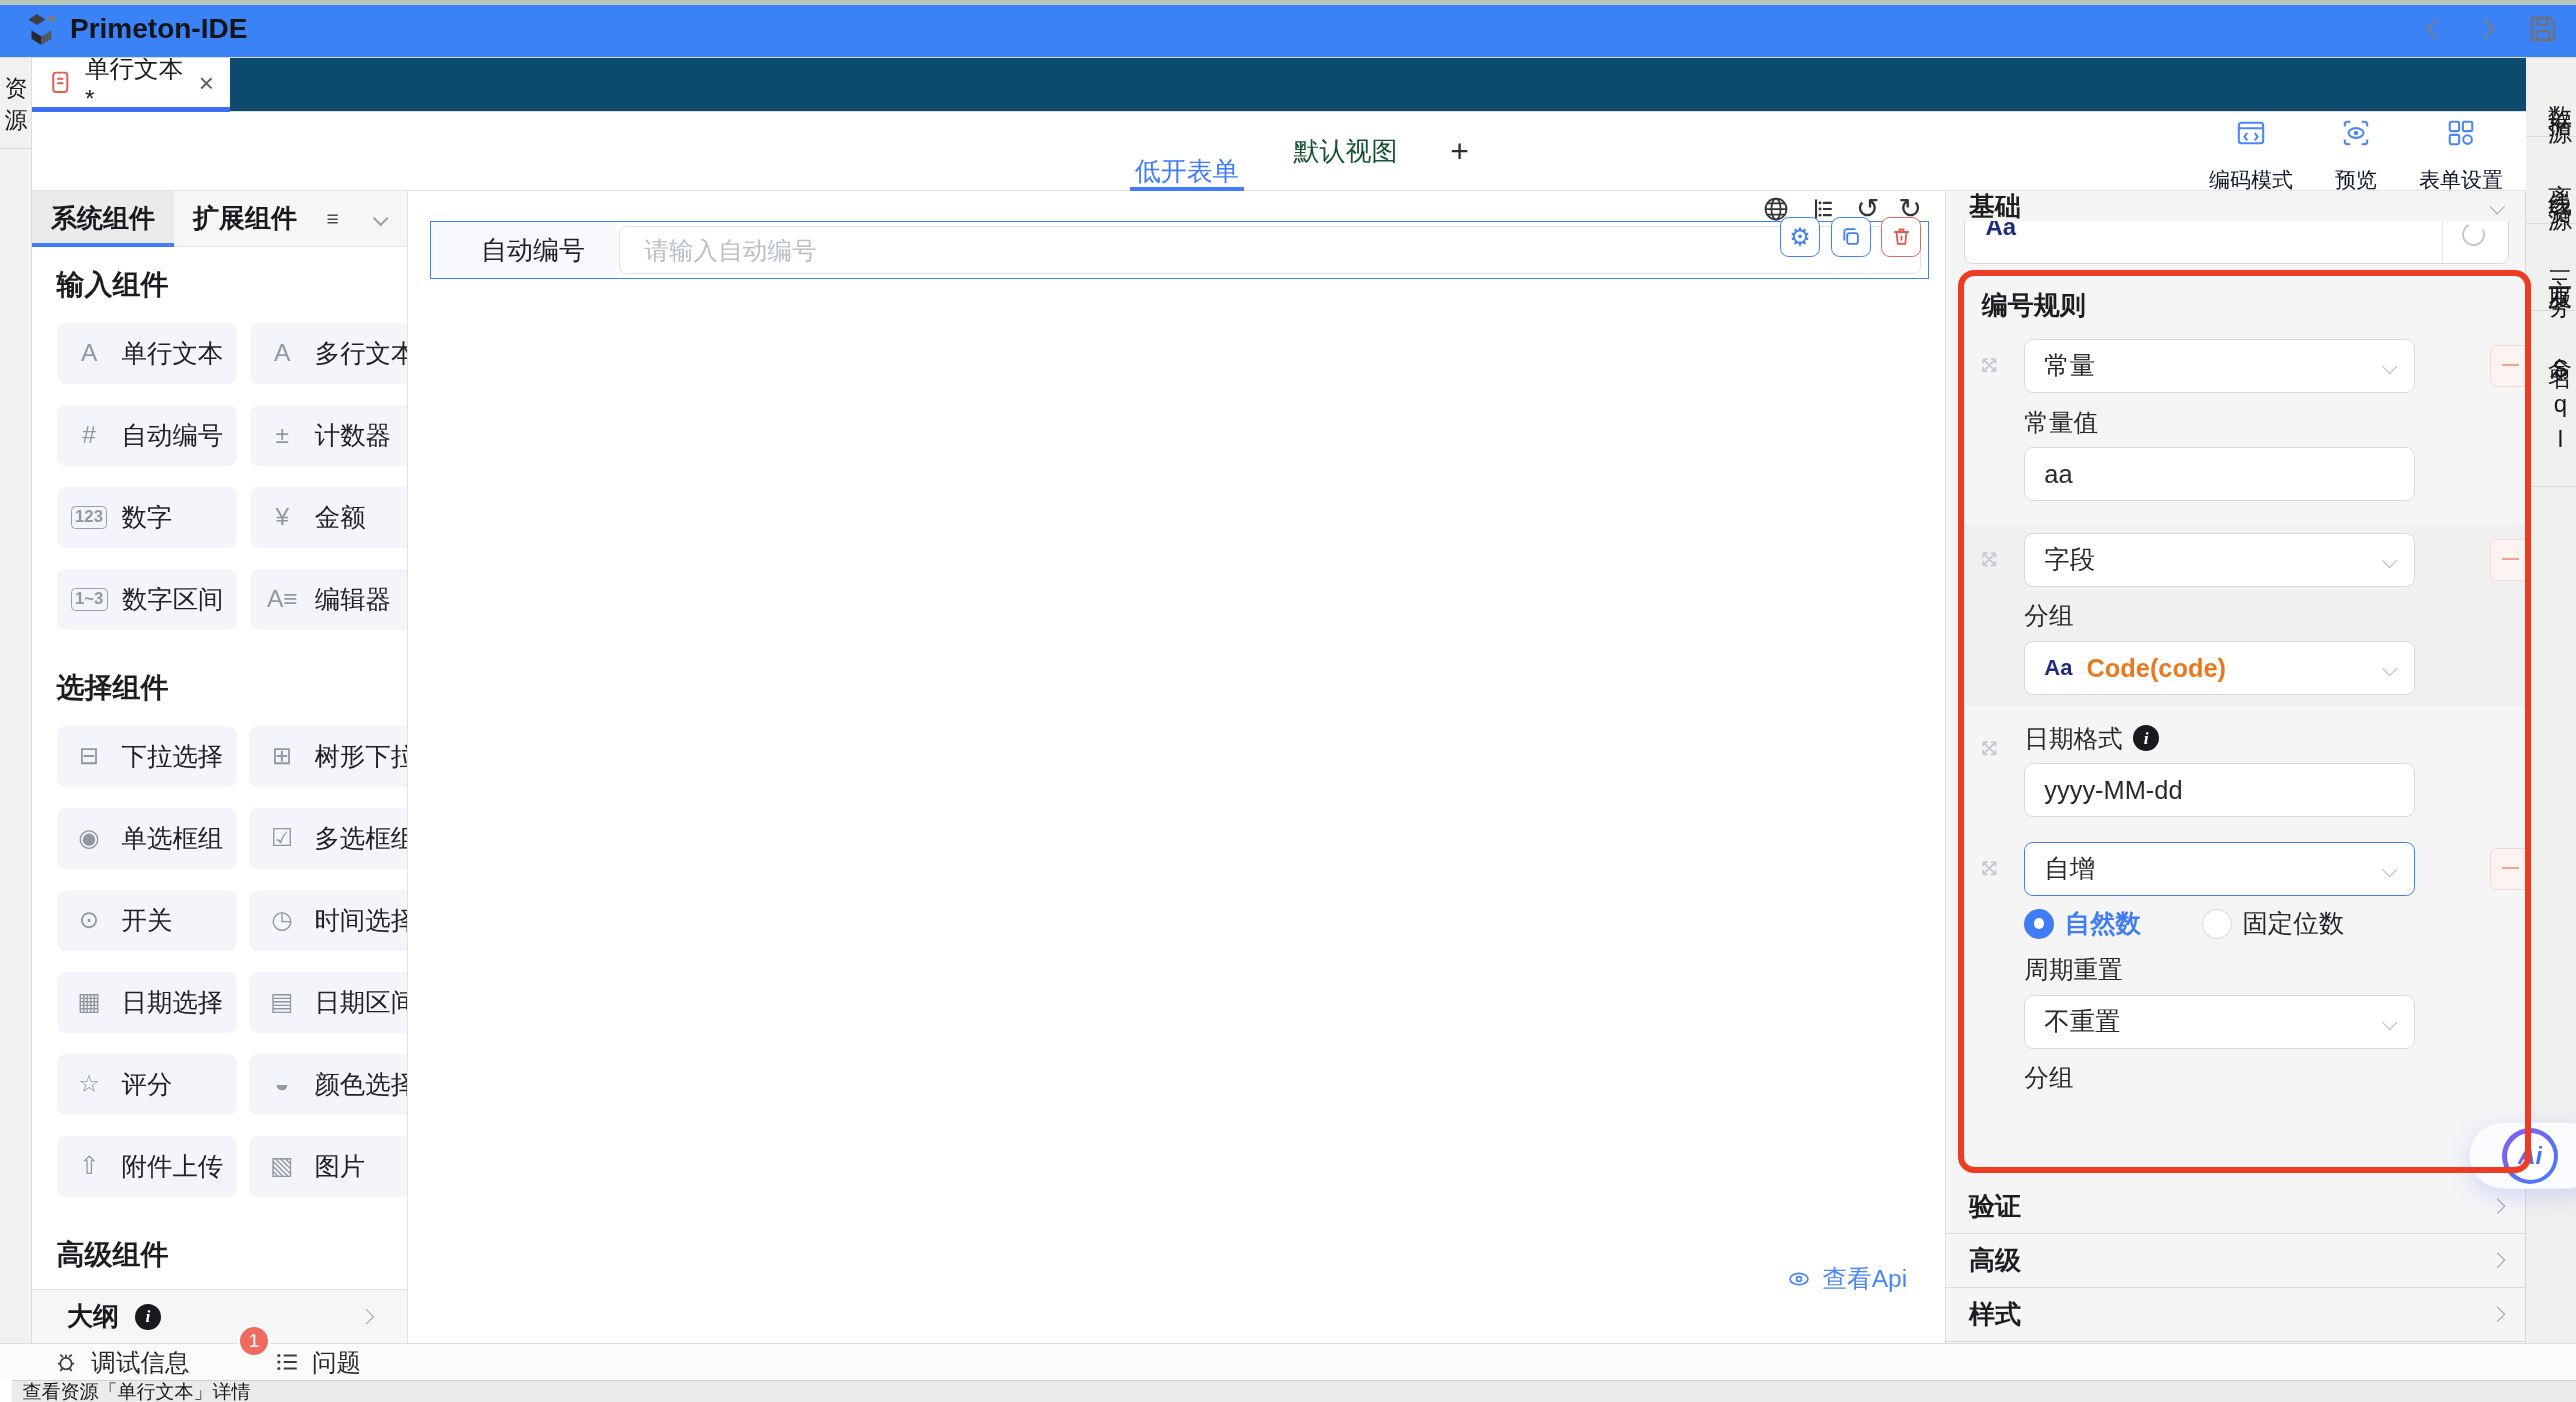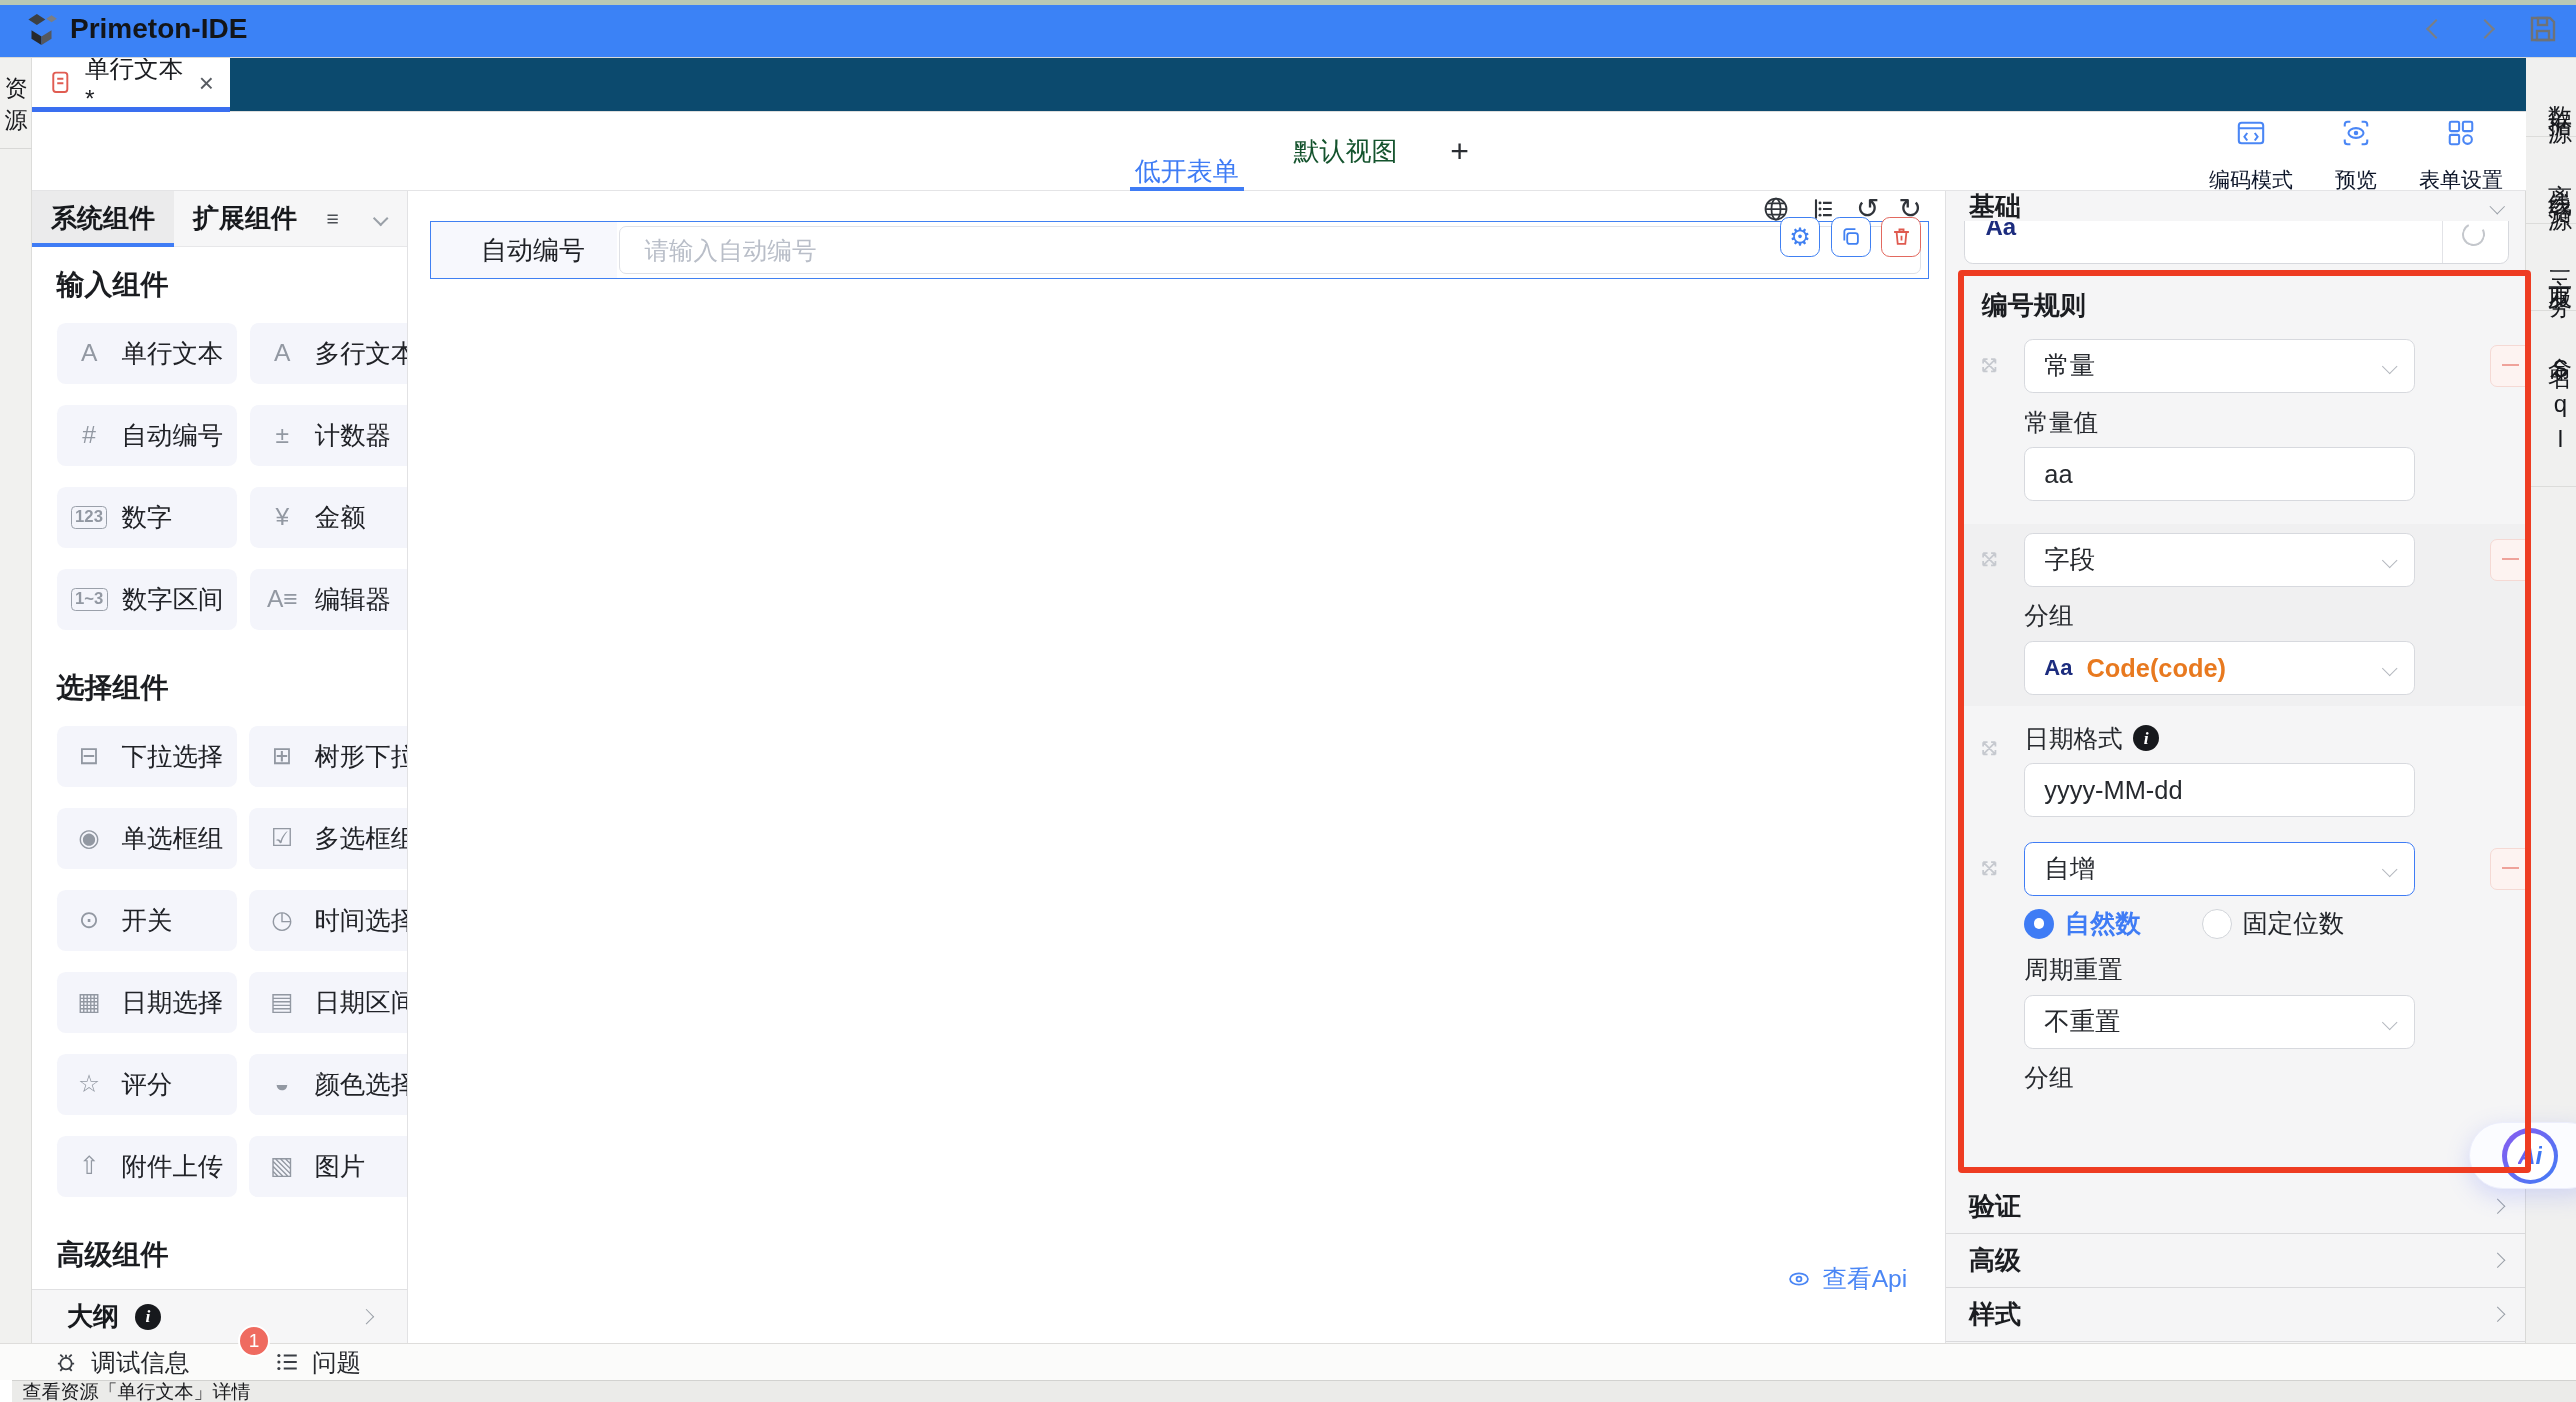--- a/index.html
+++ b/index.html
@@ -69,21 +69,21 @@
   .act .g{font-size:24px;line-height:1;}
   .api-link{position:absolute;left:1378px;top:1071px;display:flex;align-items:center;gap:10.5px;color:#4a86f5;font-size:24.6px;}
   
   .inspector{position:absolute;left:1945px;top:191px;width:580px;height:1152px;background:#f5f5f6;border-left:0.9px solid #e0e0e2;}
   .insp-head{position:absolute;left:0;top:0;right:0;height:30px;background:#f5f5f6;z-index:3;display:flex;align-items:center;padding:0 23px;font-size:26px;font-weight:600;color:#1b1d21;}
   .insp-head .chev{margin-left:auto;border-width:1.8px;width:10.5px;height:10.5px;}
   .partial-input{position:absolute;left:17.5px;top:19px;width:545px;height:54px;background:#fff;border:0.9px solid #d7d9de;border-radius:8.8px;z-index:1;overflow:hidden;}
   .partial-input .aa{position:absolute;left:21px;top:1.8px;font-size:24px;font-weight:700;color:#1c2c7e;}
   .partial-input .sep{position:absolute;right:65px;top:0;bottom:0;width:0.9px;background:#e2e3e7;}
   .pi-gly{position:absolute;right:23px;top:12.3px;width:23px;height:23px;border:2.6px solid #c4c7cc;border-radius:50%;border-top-color:transparent;transform:rotate(18deg);}
-  .redbox{position:absolute;left:12.3px;top:79px;width:573px;height:903px;border:6.1px solid #ee3c22;border-radius:4px;overflow:hidden;z-index:4;}
+  .redbox{position:absolute;left:12.3px;top:79px;width:573px;height:903px;border:6.1px solid #ee3c22;border-radius:16px;overflow:hidden;z-index:4;}
   .rules{position:absolute;left:0;top:0;right:0;bottom:0;padding-top:7px;}
   .r-title{margin:5.3px 0 0 17.5px;font-size:26px;font-weight:600;color:#1b1d21;}
   .rgroup{position:relative;margin-top:16px;padding:0 0 8.8px;}
   .rgroup.band{background:#f0f0f1;padding-top:8.8px;padding-bottom:10.5px;margin-top:14px;}
   .rdrag{position:absolute;left:12.3px;top:14px;color:#c6c9cf;}
   .rgroup.band .rdrag{top:23px;}
   .rrow{position:relative;margin-left:60px;width:391px;}
   .rselect,.rinput{height:54px;background:#fff;border:0.9px solid #d7d9de;border-radius:8.8px;display:flex;align-items:center;padding:0 19px;font-size:25.4px;color:#26292e;position:relative;}
   .rselect.focus{border:1.8px solid #3f7cf5;}
   .rselect .chev{position:absolute;right:19px;top:21px;border-width:1.8px;border-color:#b4b8bf;}

